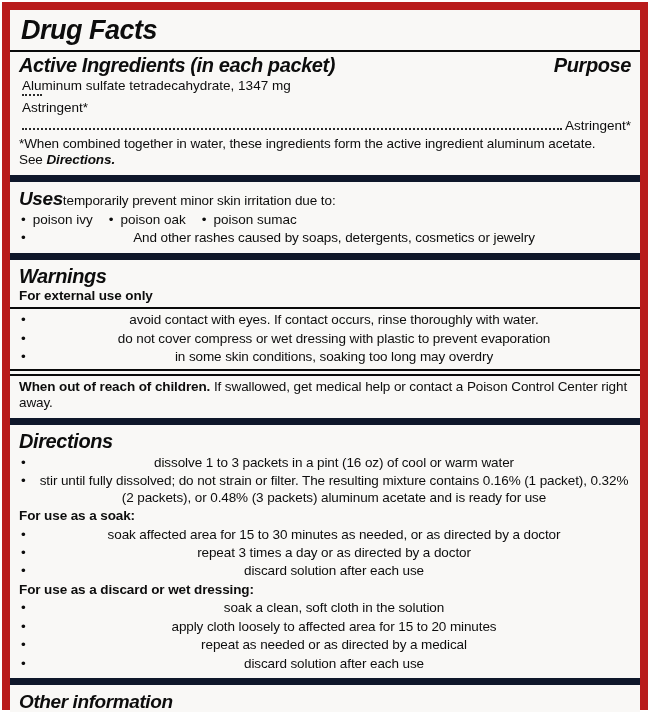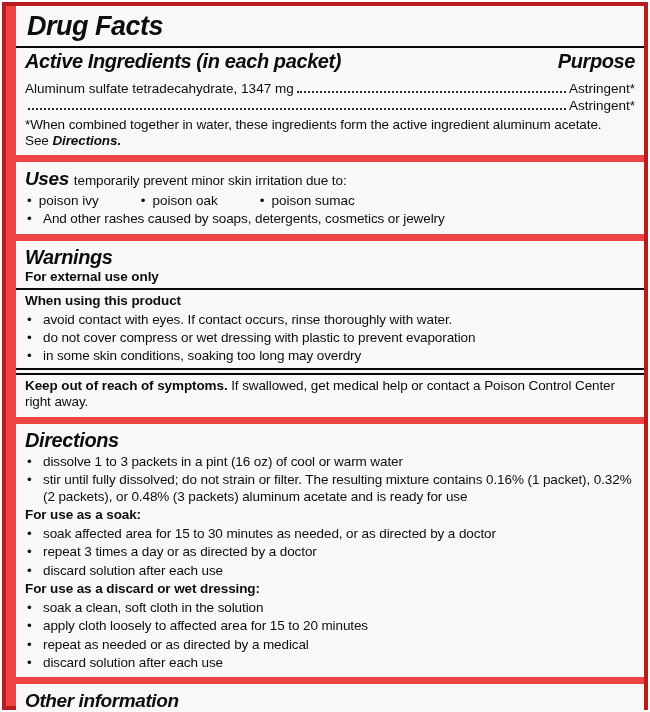--- a/index.html
+++ b/index.html
@@ -5,23 +5,23 @@
   * { box-sizing: border-box; margin: 0; padding: 0; }
   html, body { width: 650px; height: 712px; overflow: hidden; background: #fff; }
   body {
     font-family: "Liberation Sans", "DejaVu Sans", sans-serif;
     color: #0d0d0d;
     -webkit-font-smoothing: antialiased;
   }
   .label-wrap { width: 650px; height: 712px; padding: 2px; background: #fff; }
   .label {
     width: 100%; height: 100%;
-    border: 4px solid #b91c1c;
-    background: #ef4444;
-    display: flex; flex-direction: column; padding-left: 10px;
+    border: 8px solid #b91c1c;
+    background: #0f172a;
+    display: flex; flex-direction: column;
   }
   .section {
     background: #f9f8f6;
     padding: 3px 9px 6px 9px;
     flex: 1 1 auto;
   }
   .section + .section { margin-top: 7px; }
 
   
   .h-drugfacts {
@@ -29,43 +29,43 @@
     letter-spacing: -0.5px; padding: 2px 0 4px 2px;
   }
   .rule-thin { border-top: 2.5px solid #0a0a0a; margin: 0 -9px; }
   .rule-inner { border-top: 2px solid #0a0a0a; margin: 3px -9px; }
   .h-section {
     font-size: 20px; font-weight: bold; font-style: italic;
     letter-spacing: -0.4px; line-height: 1.15;
   }
   .h-inline {
     font-size: 19px; font-weight: bold; font-style: italic;
-    letter-spacing: -0.4px; margin-right: 5px;
+    letter-spacing: -0.4px; 
   }
   .h-sub { font-weight: bold; font-size: 13.5px; }
 
   
   .txt { font-size: 13.5px; line-height: 1.22; letter-spacing: -0.1px; }
   .bold { font-weight: bold; }
   .bolditalic { font-weight: bold; font-style: italic; }
 
   
   .ai-head { display: flex; justify-content: space-between; align-items: baseline; padding-top: 2px; gap: 36px; }
   .ing-row { display: flex; align-items: baseline; font-size: 13.5px; line-height: 1.28; }
   .leader { flex: 1 1 auto; border-bottom: 2px dotted #2a2a2a; margin: 0 3px 3px 3px; min-width: 20px; }
 
   
   .bullet { display: flex; font-size: 13.5px; line-height: 1.22; letter-spacing: -0.1px; }
   .bullet .dot { width: 11px; flex: none; padding-left: 2px; }
-  .bullet .bt { flex: 1; padding-left: 7px; }
-  .inline-bullets { display: flex; gap: 42px; font-size: 13.5px; line-height: 1.22; padding-left: 2px; }
+  .bullet .bt { flex: 1; padding-left: 7px; text-align: center; }
+  .inline-bullets { display: flex; gap: 16px; font-size: 13.5px; line-height: 1.22; padding-left: 2px; }
   .inline-bullets .ib .dot { margin-right: 7px; }
 
   .mt2 { margin-top: 2px; }
-  .mt3 { margin-top: 7px; }
+  .mt3 { margin-top: 0; flex-direction: column; }
 
   
   .sec-other, .sec-inactive { flex: 0 0 auto; padding-top: 5px; padding-bottom: 7px; }
 </style>
 </head>
 <body>
 
 <div class="label-wrap">
   <div class="label">
 
@@ -103,37 +103,36 @@
       <div class="bullet mt2">
         <span class="dot">•</span>
         <span class="bt">And other rashes caused by soaps, detergents, cosmetics or jewelry</span>
       </div>
     </div>
 
     <div class="section" style="flex:0 0 auto; padding-top:5px;">
       <div class="h-section">Warnings</div>
       <div class="txt h-sub">For external use only</div>
       <div class="rule-inner"></div>
-      <div class="txt h-sub">When using this product</div>
       <div class="bullet mt2">
         <span class="dot">•</span>
         <span class="bt">avoid contact with eyes. If contact occurs, rinse thoroughly with water.</span>
       </div>
       <div class="bullet mt2">
         <span class="dot">•</span>
         <span class="bt">do not cover compress or wet dressing with plastic to prevent evaporation</span>
       </div>
       <div class="bullet mt2">
         <span class="dot">•</span>
         <span class="bt">in some skin conditions, soaking too long may overdry</span>
       </div>
       <div class="rule-inner"></div>
       <div class="rule-inner"></div>
       <div class="txt">
-        <span class="bold">Keep out of reach of symptoms.</span><span> If swallowed, get medical help or contact a Poison Control Center right away.</span>
+        <span class="bold">When out of reach of children.</span><span> If swallowed, get medical help or contact a Poison Control Center right away.</span>
       </div>
     </div>
 
     <div class="section" style="flex:1 1 auto; padding-top:5px;">
       <div class="h-section">Directions</div>
       <div class="bullet mt2">
         <span class="dot">•</span>
         <span class="bt">dissolve 1 to 3 packets in a pint (16 oz) of cool or warm water</span>
       </div>
       <div class="bullet mt2">

